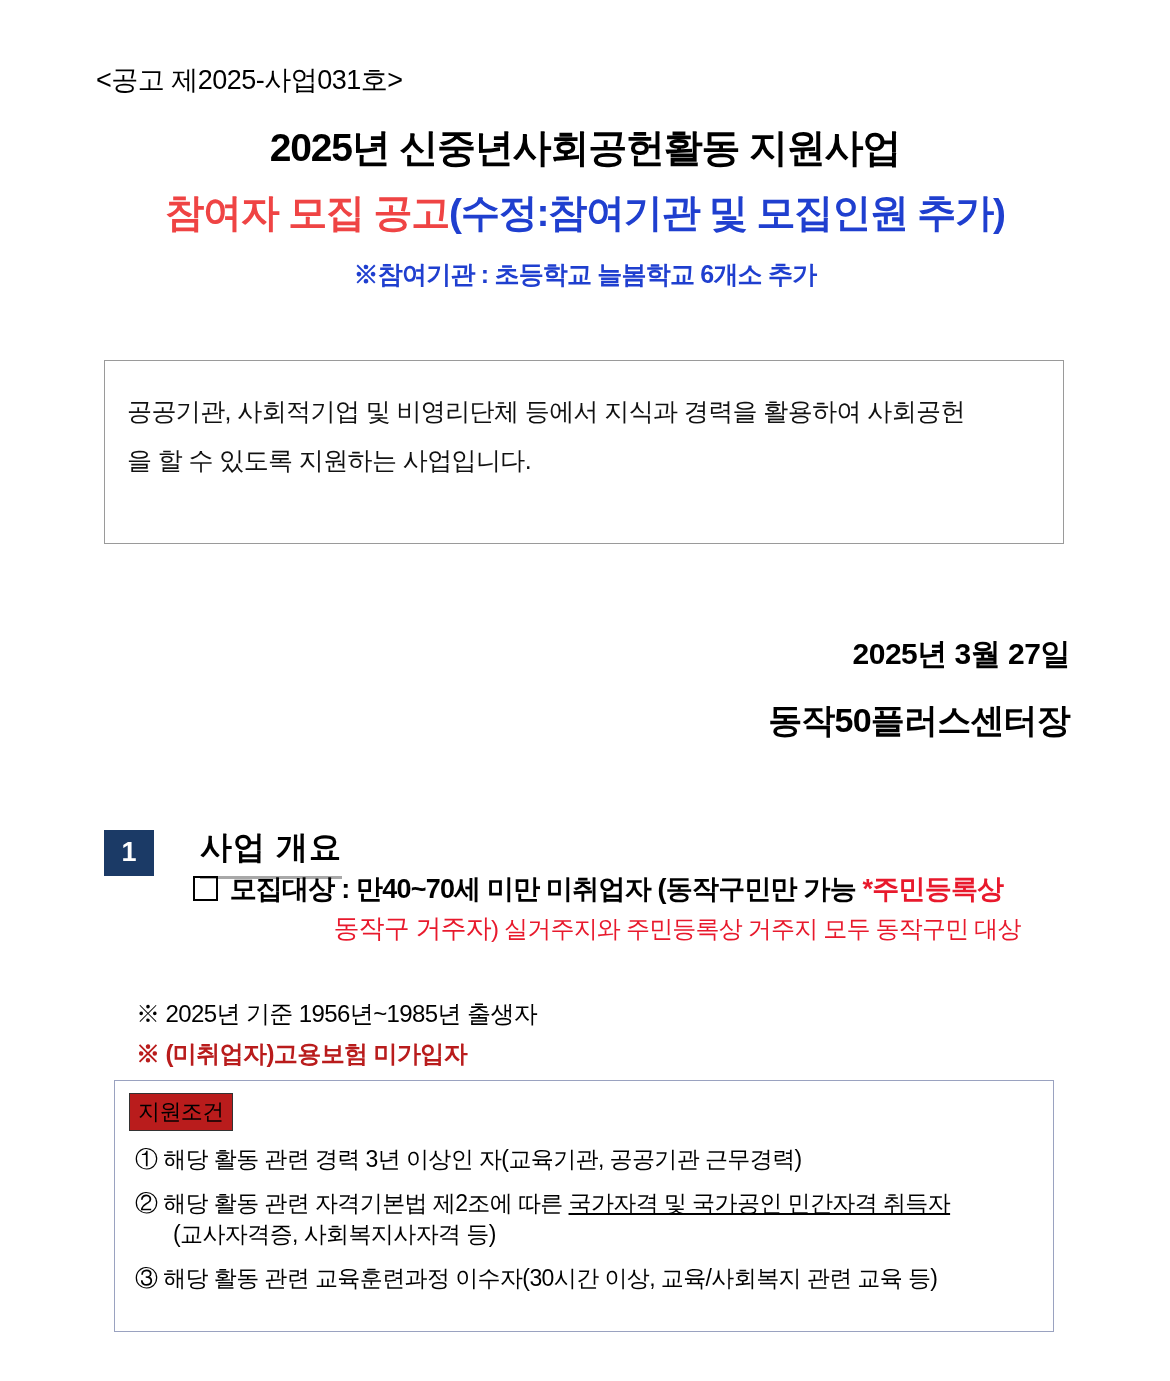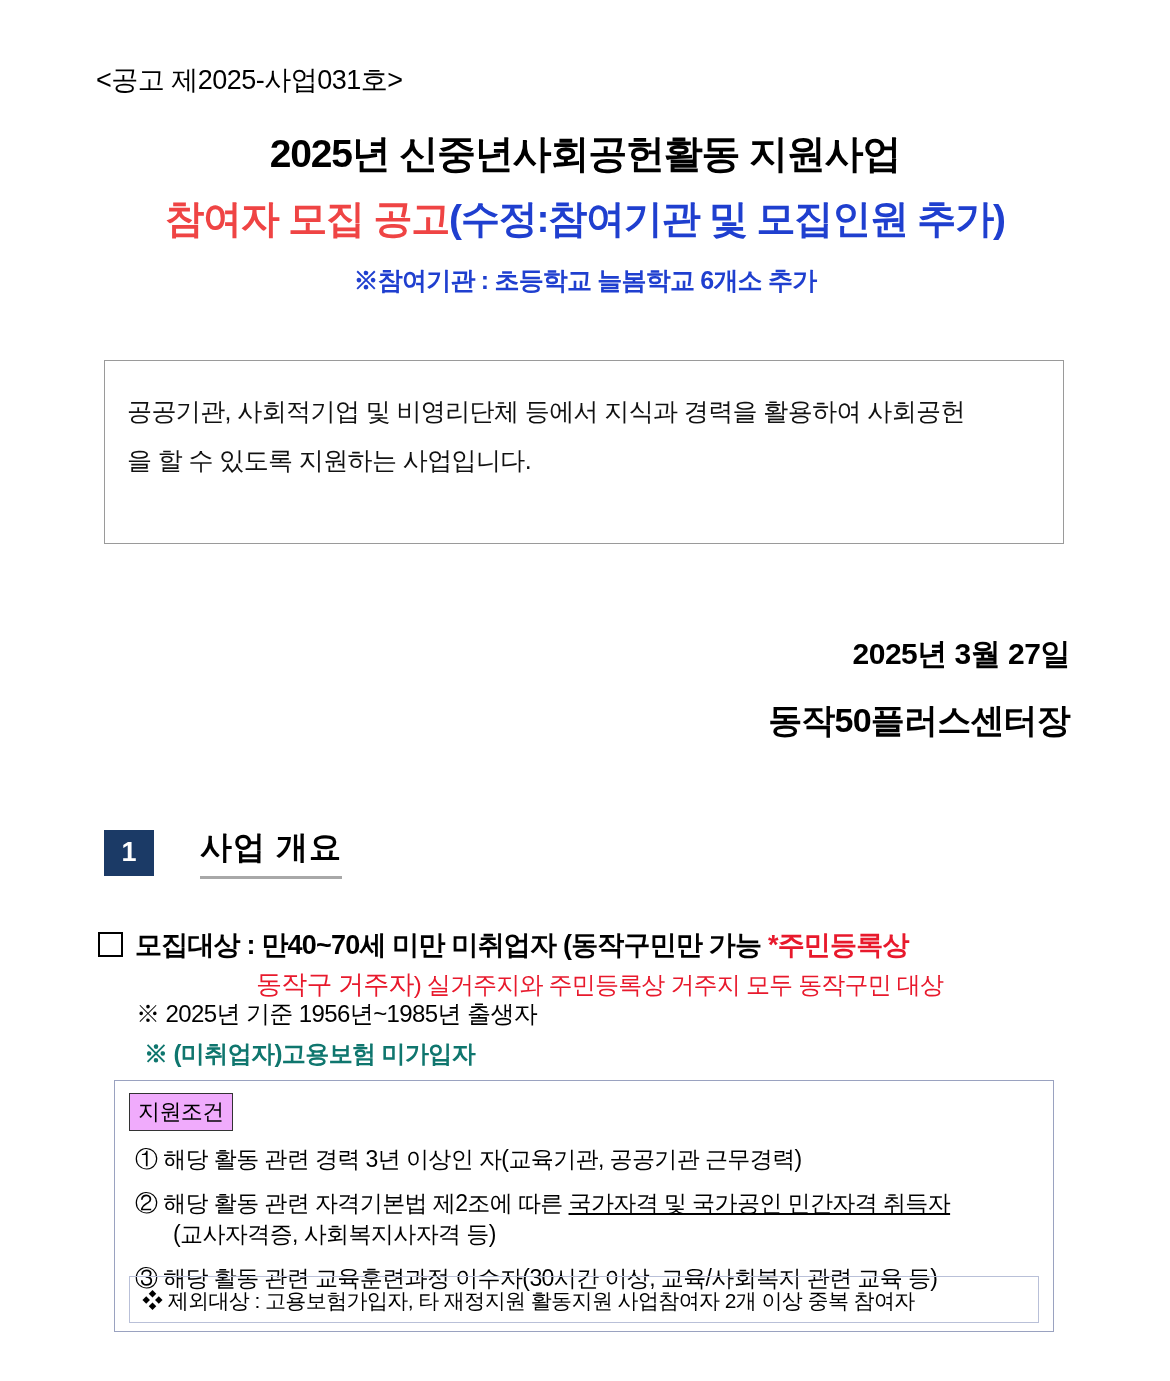--- a/index.html
+++ b/index.html
@@ -30,21 +30,21 @@
     top: 62px;
     font-size: 27px;
     letter-spacing: -0.5px;
     color: #000;
   }
 
   
   .title-block {
     position: absolute;
     left: 0;
-    top: 130px;
+    top: 124px;
     width: 1170px;
     text-align: center;
   }
   .title-line1 {
     font-size: 39px;
     font-weight: bold;
     letter-spacing: -1.2px;
     color: #000;
     line-height: 1.25;
   }
@@ -132,22 +132,23 @@
     font-weight: bold;
     letter-spacing: 1px;
     border-bottom: 3px solid #a8a8a8;
     padding-bottom: 6px;
   }
 
   
   .target-row {
     position: absolute;
     left: 98px;
-    top: 926px;
+    top: 870px;
     width: 1000px;
+    text-align: center;
   }
   .chk {
     display: inline-block;
     width: 25px;
     height: 25px;
     border: 2px solid #000;
     vertical-align: -3px;
     margin-right: 12px;
     box-sizing: border-box;
   }
@@ -171,25 +172,25 @@
 
   .note1 {
     position: absolute;
     left: 136px;
     top: 998px;
     font-size: 24px;
     letter-spacing: -0.6px;
   }
   .note2 {
     position: absolute;
-    left: 144px;
+    left: 136px;
     top: 1038px;
     font-size: 24px;
     font-weight: bold;
-    color: #0f766e;
+    color: #b91c1c;
     letter-spacing: -0.6px;
   }
 
   
   .cond-box {
     position: absolute;
     left: 114px;
     top: 1080px;
     width: 940px;
     height: 252px;
@@ -199,21 +200,21 @@
   }
   .cond-head {
     display: flex;
     align-items: center;
   }
   .cond-tag {
     border: 1px solid #333;
     padding: 3px 8px;
     font-size: 22px;
     letter-spacing: -0.6px;
-    background: #f0abfc;
+    background: #b91c1c;
   }
   .cond-head-text {
     margin-left: 16px;
     font-size: 23px;
     letter-spacing: -0.6px;
     padding-bottom: 4px;
     border-bottom: 2px solid #555;
     flex: 0 0 auto;
     padding-right: 130px;
   }
@@ -279,16 +280,15 @@
   <div class="note2"><span>※</span><span> (미취업자)고용보험 미가입자</span></div>
 
   <div class="cond-box">
     <div class="cond-head">
       <span class="cond-tag">지원조건</span>
     </div>
     <div class="cond-item">① 해당 활동 관련 경력 3년 이상인 자(교육기관, 공공기관 근무경력)</div>
     <div class="cond-item"><span>② 해당 활동 관련 자격기본법 제2조에 따른 </span><span class="u">국가자격 및 국가공인 민간자격 취득자</span></div>
     <div class="cond-sub">(교사자격증, 사회복지사자격 등)</div>
     <div class="cond-item">③ 해당 활동 관련 교육훈련과정 이수자(30시간 이상, 교육/사회복지 관련 교육 등)</div>
-    <div class="exclude-box">❖ 제외대상 : 고용보험가입자, 타 재정지원 활동지원 사업참여자 2개 이상 중복 참여자</div>
   </div>
 
 </div>
 
 </body></html>

